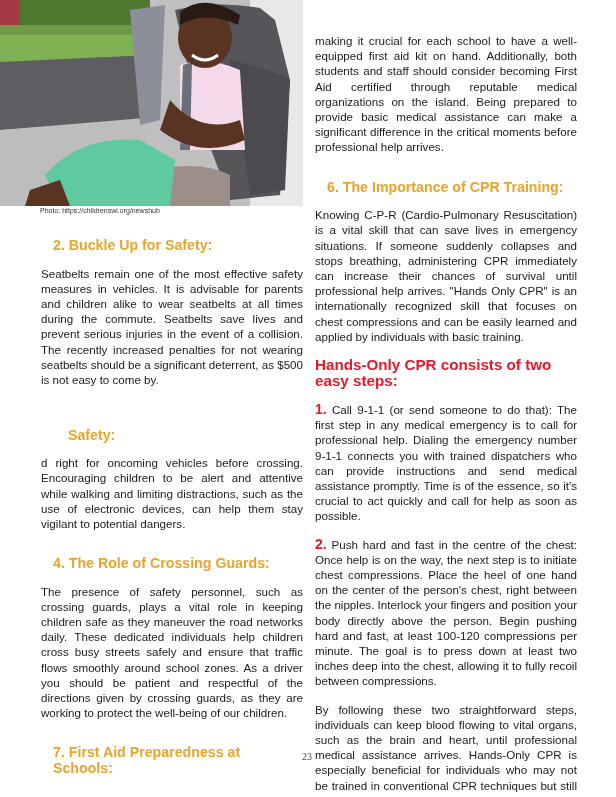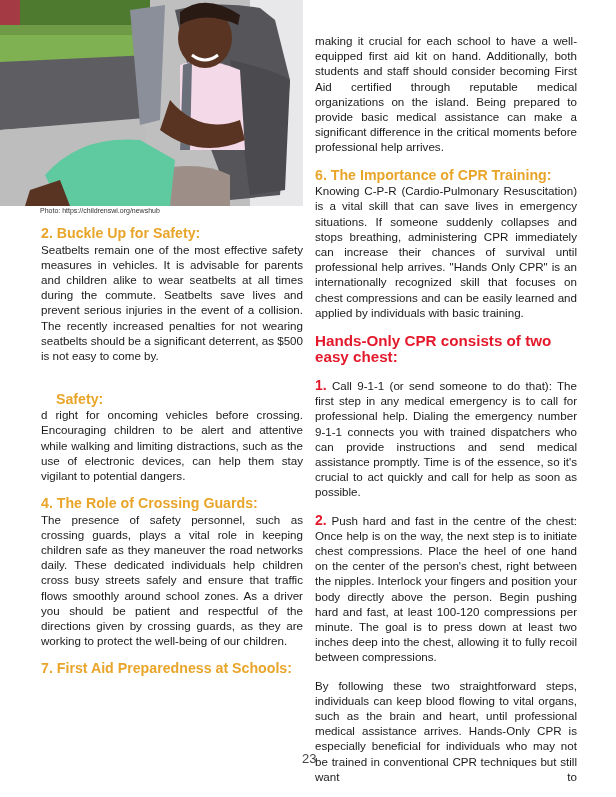--- a/index.html
+++ b/index.html
@@ -4,26 +4,26 @@
 <style>
   html, body { margin:0; padding:0; background:#ffffff; }
   body { width:616px; height:797px; position:relative; overflow:hidden;
          font-family:"Liberation Sans", sans-serif; color:#1a1a1a; }
   .photo { position:absolute; left:0; top:0; width:303px; height:206px; overflow:hidden; background:#cfcfcf; }
   .photo svg { display:block; }
   .caption { position:absolute; left:40px; top:207px; font-size:7px; color:#333; }
   .col { position:absolute; width:262px; font-size:11.6px; line-height:15.2px; }
   .col.left { left:41px; top:226px; }
   .col.right { left:315px; top:33px; width:262px; }
-  .h { color:#e8a52a; font-weight:bold; font-size:14.2px; line-height:15.5px; margin:0; }
+  .h { color:#e8a52a; font-weight:bold; font-size:14.2px; line-height:15.5px; margin:12px; }
   .p { margin:0; text-align:justify; }
   .gap { height:13px; }
   .red-h { color:#e3192b; font-weight:bold; font-size:15.2px; line-height:16px; margin:0; }
   .num { color:#e3192b; font-weight:bold; font-size:14px; }
-  .pagenum { position:absolute; left:302px; top:751px; font-size:13px; color:#444; }
+  .pagenum { position:absolute; left:302px; top:751px; font-size:10px; color:#444;font-family:Liberation Serif, serif; }
 </style>
 </head>
 <body>
 
 <div class="photo">
   <svg width="303" height="206" viewBox="0 0 303 206">
 
     <rect x="0" y="0" width="303" height="206" fill="#bfbfbf"></rect>
     <rect x="0" y="0" width="150" height="65" fill="#6f9a46"></rect>
     <rect x="0" y="0" width="150" height="25" fill="#4d7a2f"></rect>
@@ -74,21 +74,21 @@
   <div class="gap"></div>
   <h2 class="h">7. First Aid Preparedness at Schools:</h2>
 </div>
 
 <div class="col right">
   <p class="p">making it crucial for each school to have a well-equipped first aid kit on hand. Additionally, both students and staff should consider becoming First Aid certified through reputable medical organizations on the island. Being prepared to provide basic medical assistance can make a significant difference in the critical moments before professional help arrives.</p>
   <div class="gap"></div>
   <h2 class="h">6. The Importance of CPR Training:</h2>
   <p class="p">Knowing C-P-R (Cardio-Pulmonary Resuscitation) is a vital skill that can save lives in emergency situations. If someone suddenly collapses and stops breathing, administering CPR immediately can increase their chances of survival until professional help arrives. "Hands Only CPR" is an internationally recognized skill that focuses on chest compressions and can be easily learned and applied by individuals with basic training.</p>
   <div class="gap"></div>
-  <h3 class="red-h">Hands-Only CPR consists of two easy chest:</h3>
+  <h3 class="red-h">Hands-Only CPR consists of two easy steps:</h3>
   <div class="gap"></div>
   <p class="p">
     <span class="num">1.</span>
     <span>Call 9-1-1 (or send someone to do that): The first step in any medical emergency is to call for professional help. Dialing the emergency number 9-1-1 connects you with trained dispatchers who can provide instructions and send medical assistance promptly. Time is of the essence, so it's crucial to act quickly and call for help as soon as possible.</span>
   </p>
   <div class="gap"></div>
   <p class="p">
     <span class="num">2.</span>
     <span>Push hard and fast in the centre of the chest: Once help is on the way, the next step is to initiate chest compressions. Place the heel of one hand on the center of the person's chest, right between the nipples. Interlock your fingers and position your body directly above the person. Begin pushing hard and fast, at least 100-120 compressions per minute. The goal is to press down at least two inches deep into the chest, allowing it to fully recoil between compressions.</span>
   </p>

